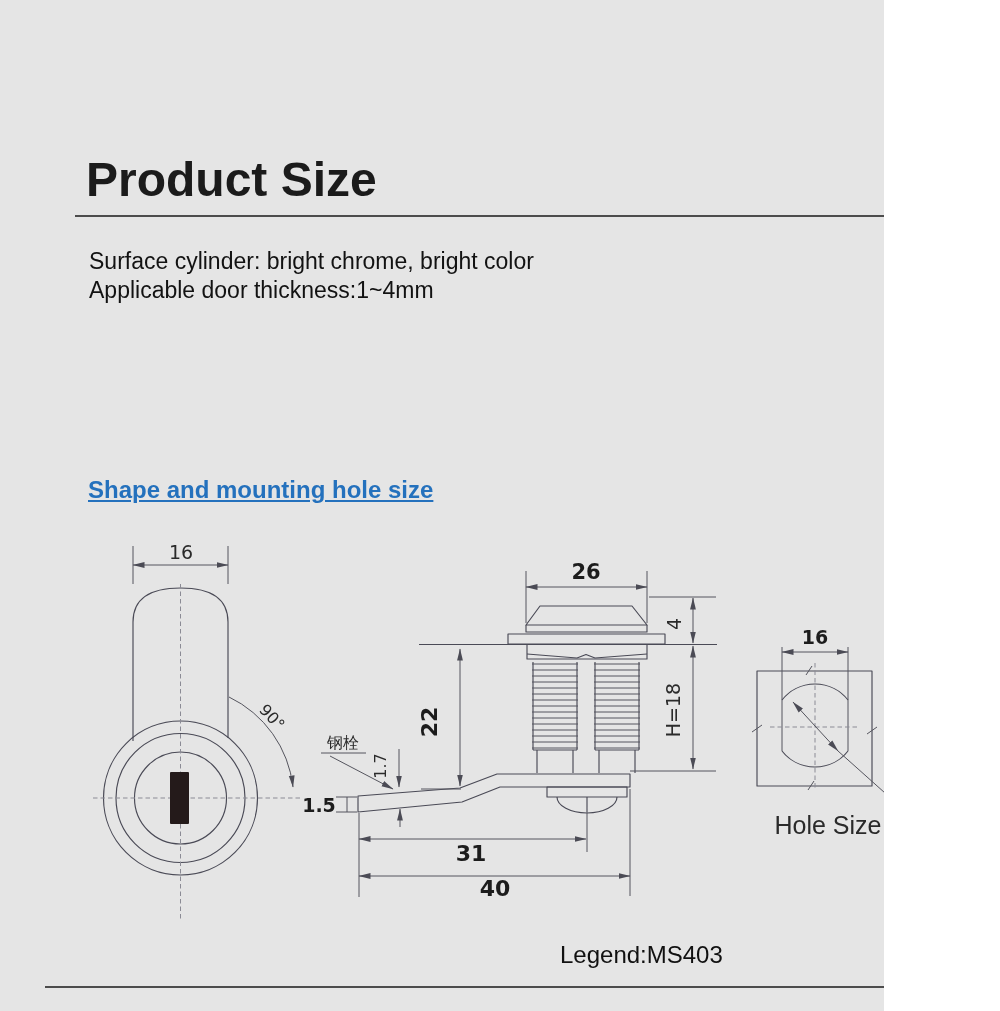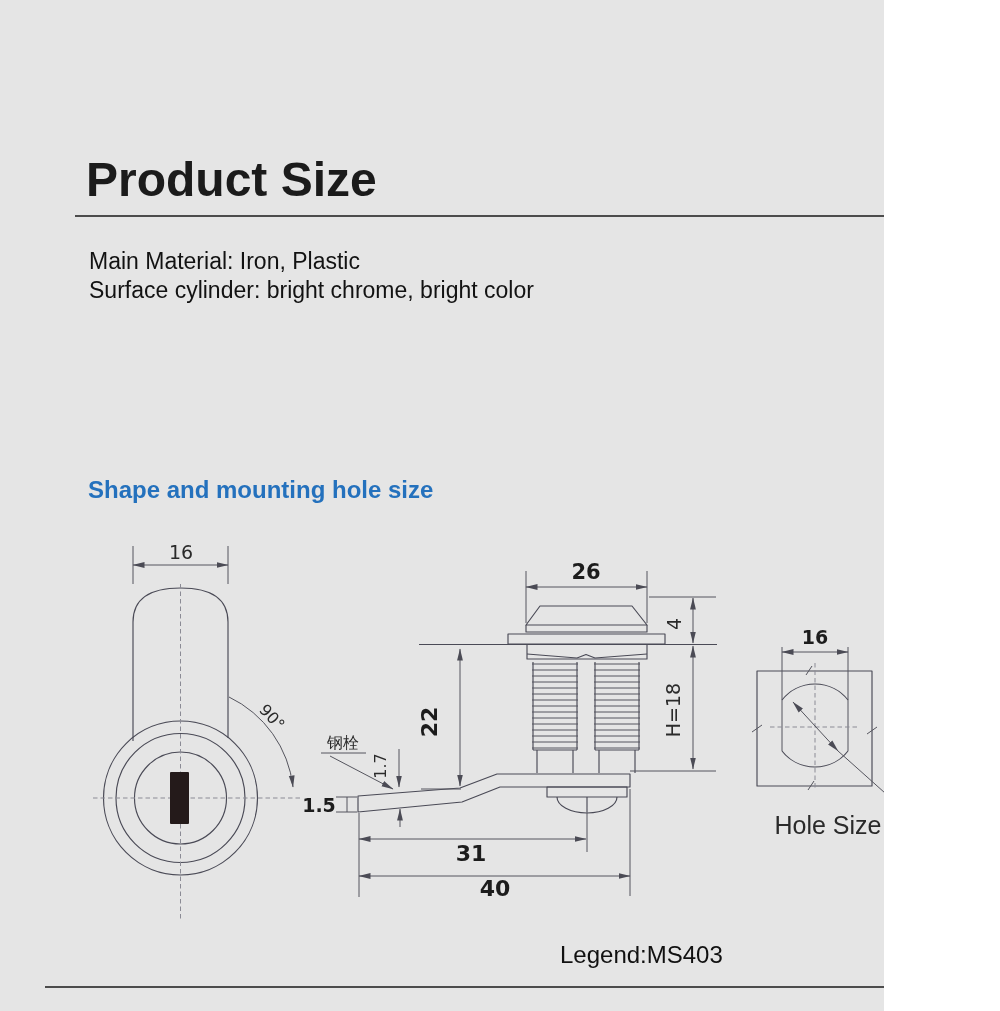--- a/index.html
+++ b/index.html
@@ -22,25 +22,25 @@
 </style>
 </head>
 <body>
 
 <div id="canvas">
 
   <div id="title" class="abs">Product Size</div>
   <div id="divider-top" class="abs divider"></div>
 
   <div id="description" class="abs">
-    <div>Main Material: Iron, Plastic</div>
     <div>Surface cylinder: bright chrome, bright color</div>
+    <div>Applicable door thickness:1~4mm</div>
   </div>
 
-  <div id="section-heading" class="abs" style="color:#2471bd;">Shape and mounting hole size</div>
+  <div id="section-heading" class="abs" style="color:#2471bd;text-decoration:underline;">Shape and mounting hole size</div>
 
   <svg class="abs" style="left:75px;top:520px;" width="865" height="400" viewBox="75 520 865 400">
     <defs>
       <marker id="mA" viewBox="0 0 13 9" refX="11.5" refY="4" markerWidth="13" markerHeight="9" markerUnits="userSpaceOnUse" orient="auto-start-reverse">
         <path d="M0,1.1 L12,4 L0,6.9 Z" fill="#4b4b55"></path>
       </marker>
     </defs>
 
     <g>
       <path class="dim" d="M133,546 V584 M228,546 V584"></path>

